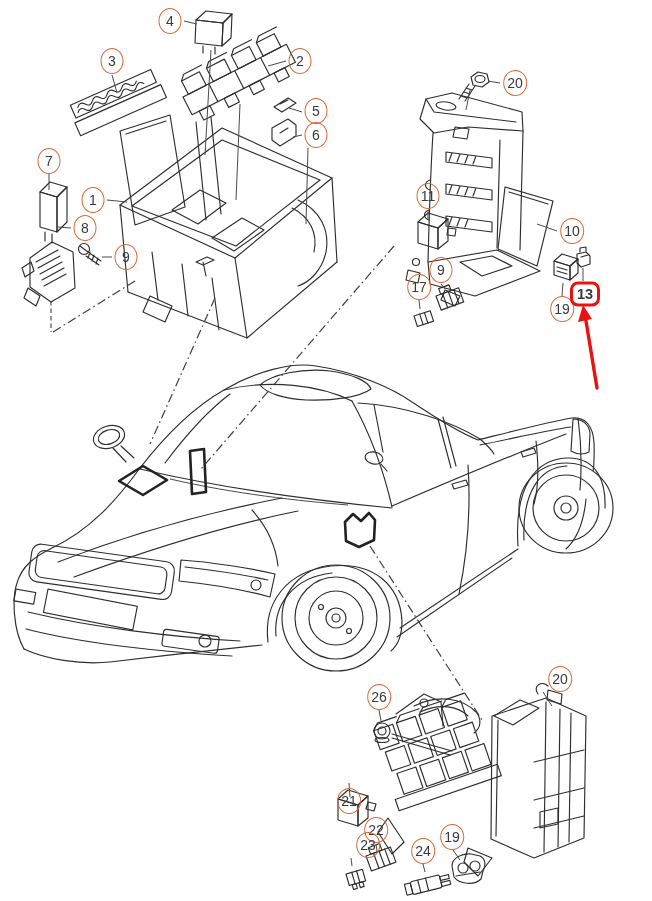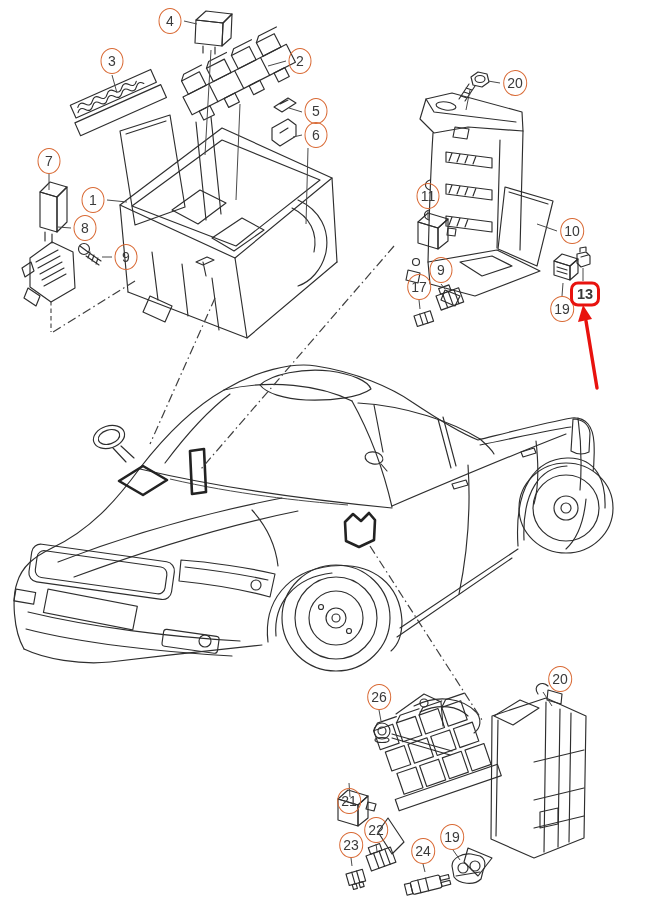--- a/index.html
+++ b/index.html
@@ -353,20 +353,20 @@
 <div class="co" style="left:126px;top:257px">9</div>
 <div class="co" style="left:572px;top:231px">10</div>
 <div class="co" style="left:428px;top:196px">11</div>
 <div class="co" style="left:562px;top:309px">19</div>
 <div class="co" style="left:441px;top:270px">9</div>
 <div class="co" style="left:419px;top:287px">17</div>
 <div class="co" style="left:515px;top:83px">20</div>
 <div class="co" style="left:560px;top:679px">20</div>
 <div class="co" style="left:349px;top:801px">21</div>
 <div class="co" style="left:376px;top:830px">22</div>
-<div class="co" style="left:351px;top:845px">23</div>
+<div class="co" style="left:368px;top:845px">23</div>
 <div class="co" style="left:423px;top:851px">24</div>
 <div class="co" style="left:452px;top:837px">19</div>
 <div class="co" style="left:379px;top:697px">26</div>
 
 <div class="hl" style="left:585px;top:294px">13</div>
 
 </div>
 
 </body></html>

